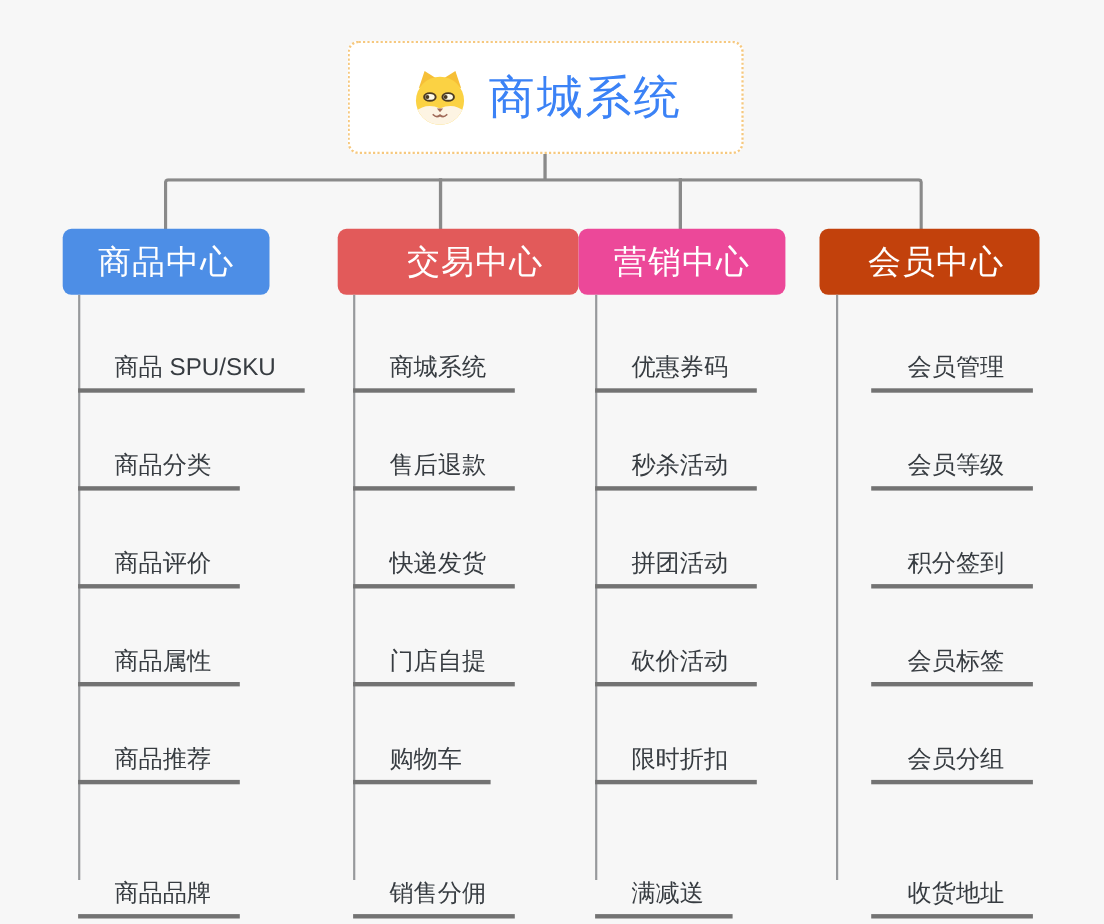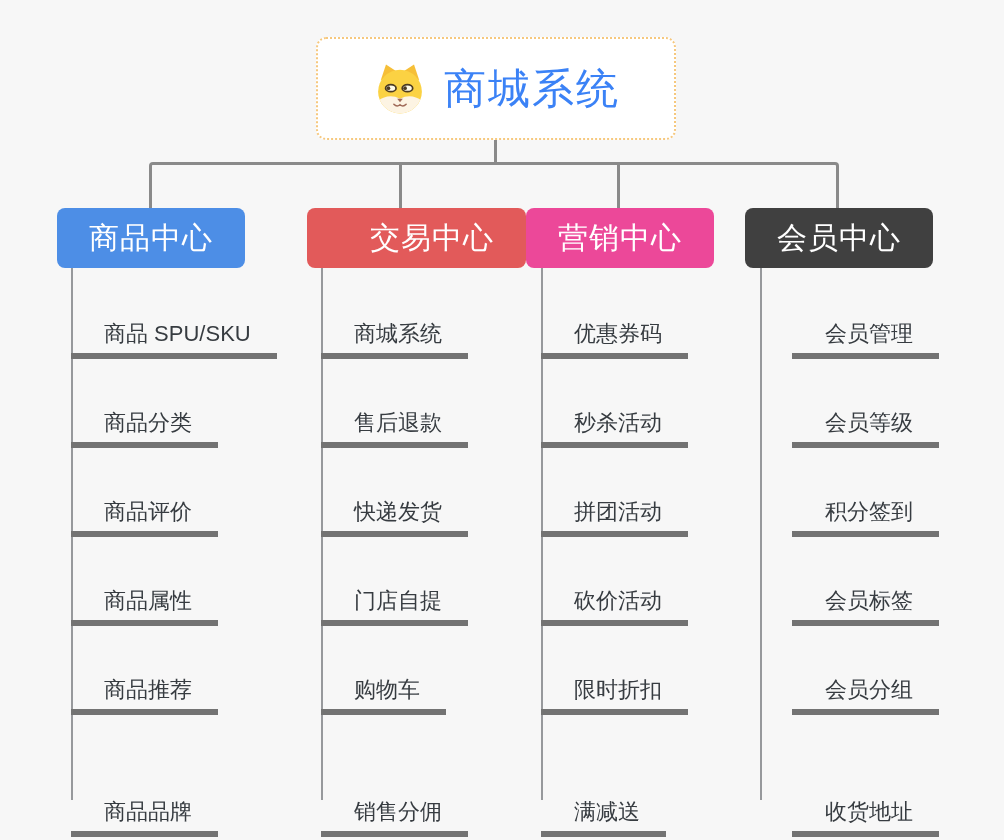--- a/index.html
+++ b/index.html
@@ -50,35 +50,35 @@
   .hdr{
     position:absolute;top:208px;width:188px;height:60px;
     border-radius:8px;
     color:#ffffff;font-size:30px;letter-spacing:1px;
     display:flex;align-items:center;justify-content:center;
     cursor:pointer;
   }
   .h0{left:57px; background:#4d8ee6;}
   .h1{left:307px;background:#e25a5a;padding-left:31px;}
   .h2{left:526px;background:#ec4899;}
-  .h3{left:745px;background:#404040;}
+  .h3{left:745px;background:#c2410c;padding-left:12px;}
 
   
   .vline{position:absolute;top:268px;height:532px;width:2px;background:#97999c;}
   .v0{left:71px;}
   .v1{left:321px;}
   .v2{left:541px;}
   .v3{left:760px;}
 
   
   .leaf{
     position:absolute;
     height:38px;
     padding:0 26px 8px 33px;
-    border-bottom:6px solid #737373;
+    border-bottom:4px solid #737373;
     display:flex;align-items:flex-end;
     font-size:22px;line-height:1;color:#373c41;
     white-space:nowrap;
     box-sizing:content-box;
     cursor:pointer;
   }
   .c0{left:71px;}
   .c1{left:321px;}
   .c2{left:541px;}
   .c3{left:760px;margin-left:32px;}

